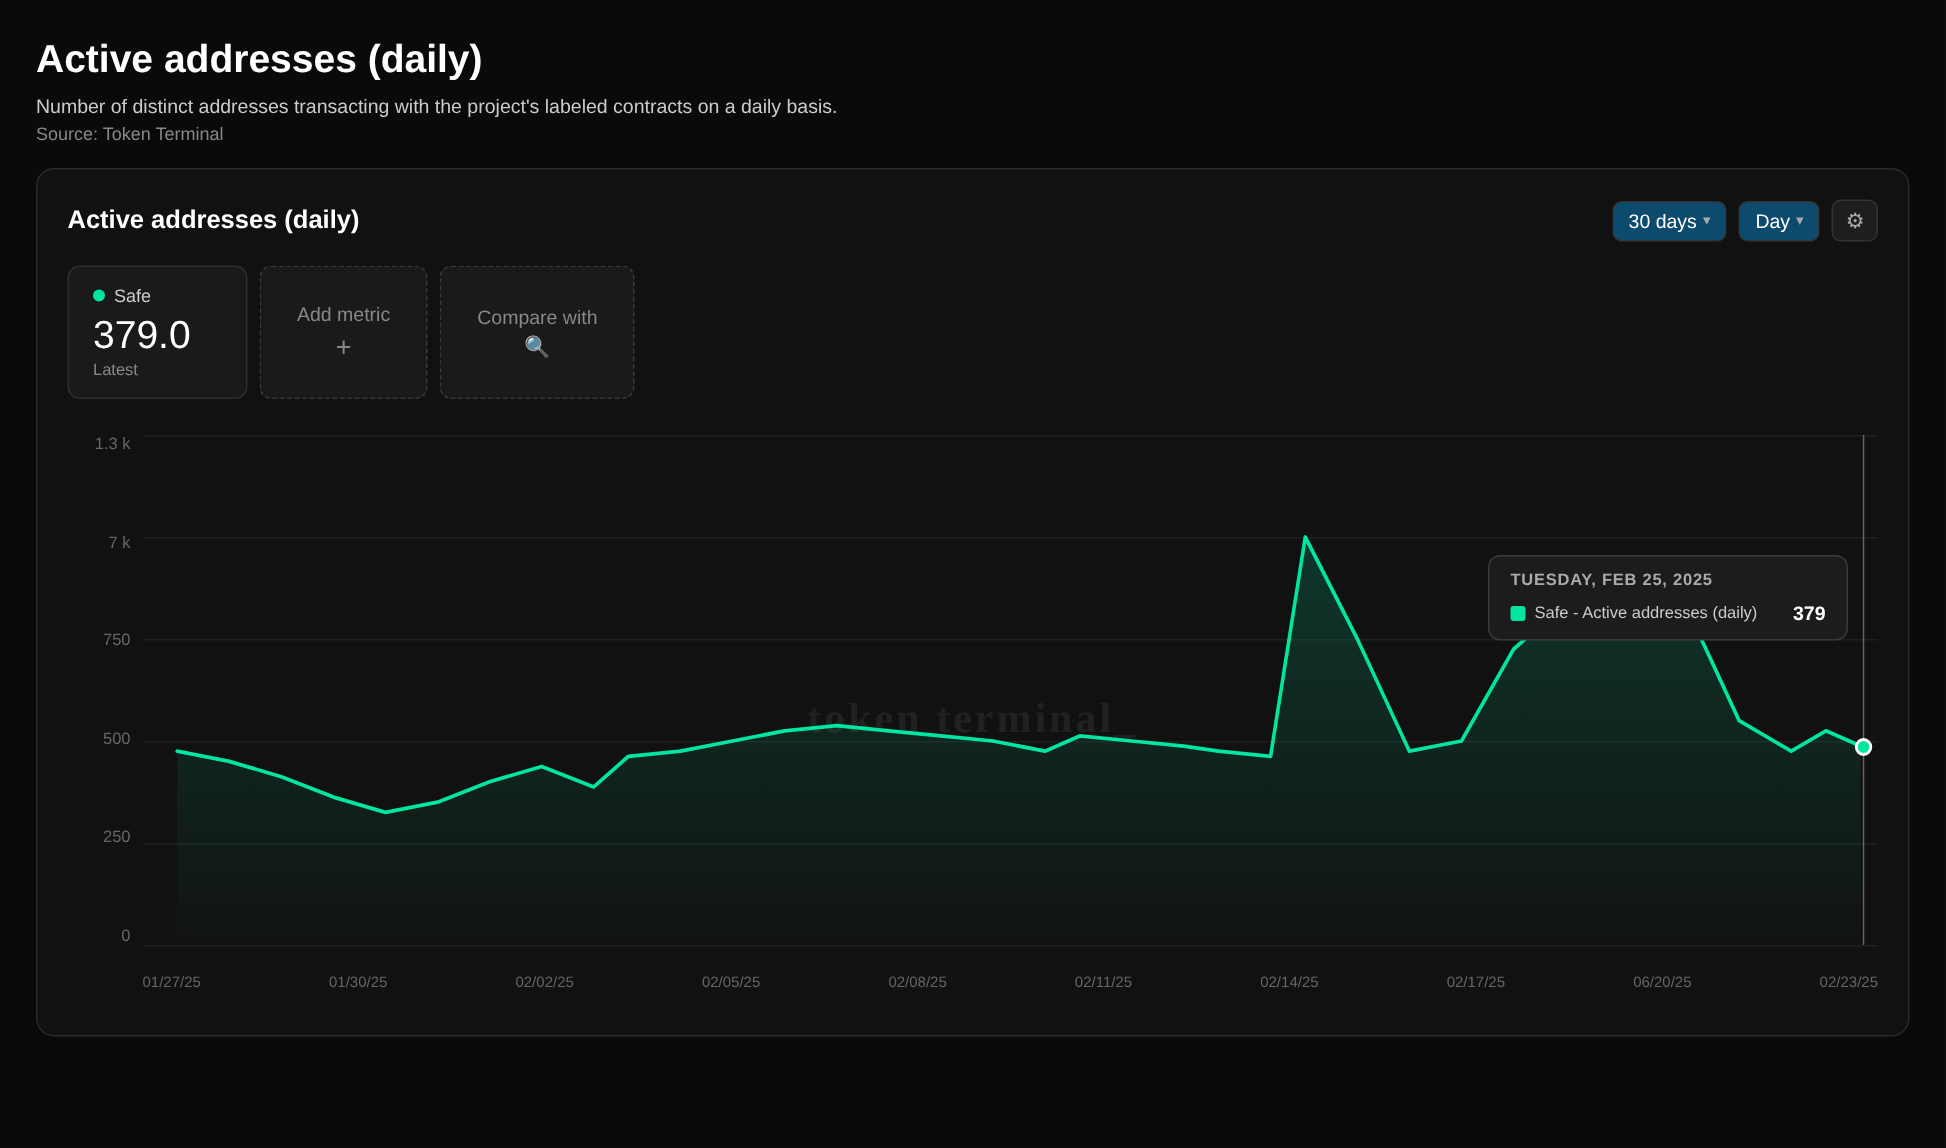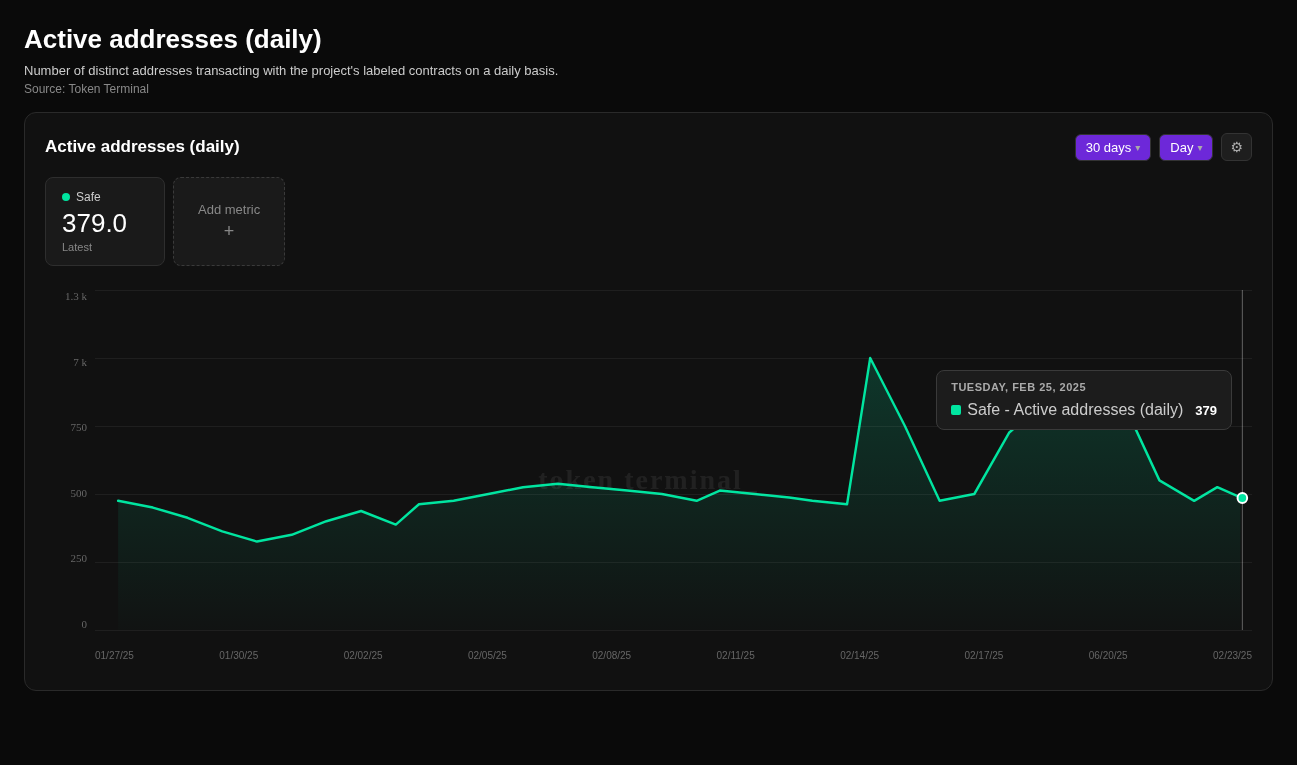--- a/index.html
+++ b/index.html
@@ -46,21 +46,21 @@
     }
     .card-controls {
       display: flex;
       align-items: center;
       gap: 8px;
     }
     .control-btn {
       display: flex;
       align-items: center;
       gap: 4px;
-      background: #6d28d9;
+      background: #0c4a6e;
       border: 1px solid #333;
       border-radius: 6px;
       padding: 5px 10px;
       color: #fff;
       font-size: 13px;
       cursor: pointer;
     }
     .control-btn .chevron {
       font-size: 10px;
       color: #aaa;
@@ -174,21 +174,20 @@
       width: 50px;
       display: flex;
       flex-direction: column;
       justify-content: space-between;
       align-items: flex-end;
     }
     .y-label {
       font-size: 11px;
       color: #666;
       padding-right: 8px;
-      font-family: Liberation Serif, serif;
     }
     .x-axis {
       position: absolute;
       bottom: 0;
       left: 50px;
       right: 0;
       height: 30px;
       display: flex;
       justify-content: space-between;
       align-items: center;
@@ -238,21 +237,21 @@
       display: flex;
       align-items: center;
       justify-content: space-between;
       gap: 12px;
     }
     .tooltip-label {
       display: flex;
       align-items: center;
       gap: 6px;
       color: #ccc;
-      font-size: 16px;
+      font-size: 11px;
     }
     .tooltip-dot {
       width: 10px;
       height: 10px;
       border-radius: 2px;
       background: #00e5a0;
       display: inline-block;
     }
     .tooltip-val {
       font-size: 13px;
@@ -295,20 +294,24 @@
       </div>
       <div class="metric-value">379.0</div>
       <div class="metric-sub">Latest</div>
     </div>
 
     <button class="add-metric-btn">
       <span>Add metric</span>
       <span class="plus">+</span>
     </button>
 
+    <button class="compare-btn">
+      <span>Compare with</span>
+      <span class="search-icon">🔍</span>
+    </button>
   </div>
 
   <div class="chart-area">
 
     <div class="watermark">token terminal_</div>
 
     <div class="y-axis">
       <span class="y-label">1.3 k</span>
       <span class="y-label">7 k</span>
       <span class="y-label">750</span>

